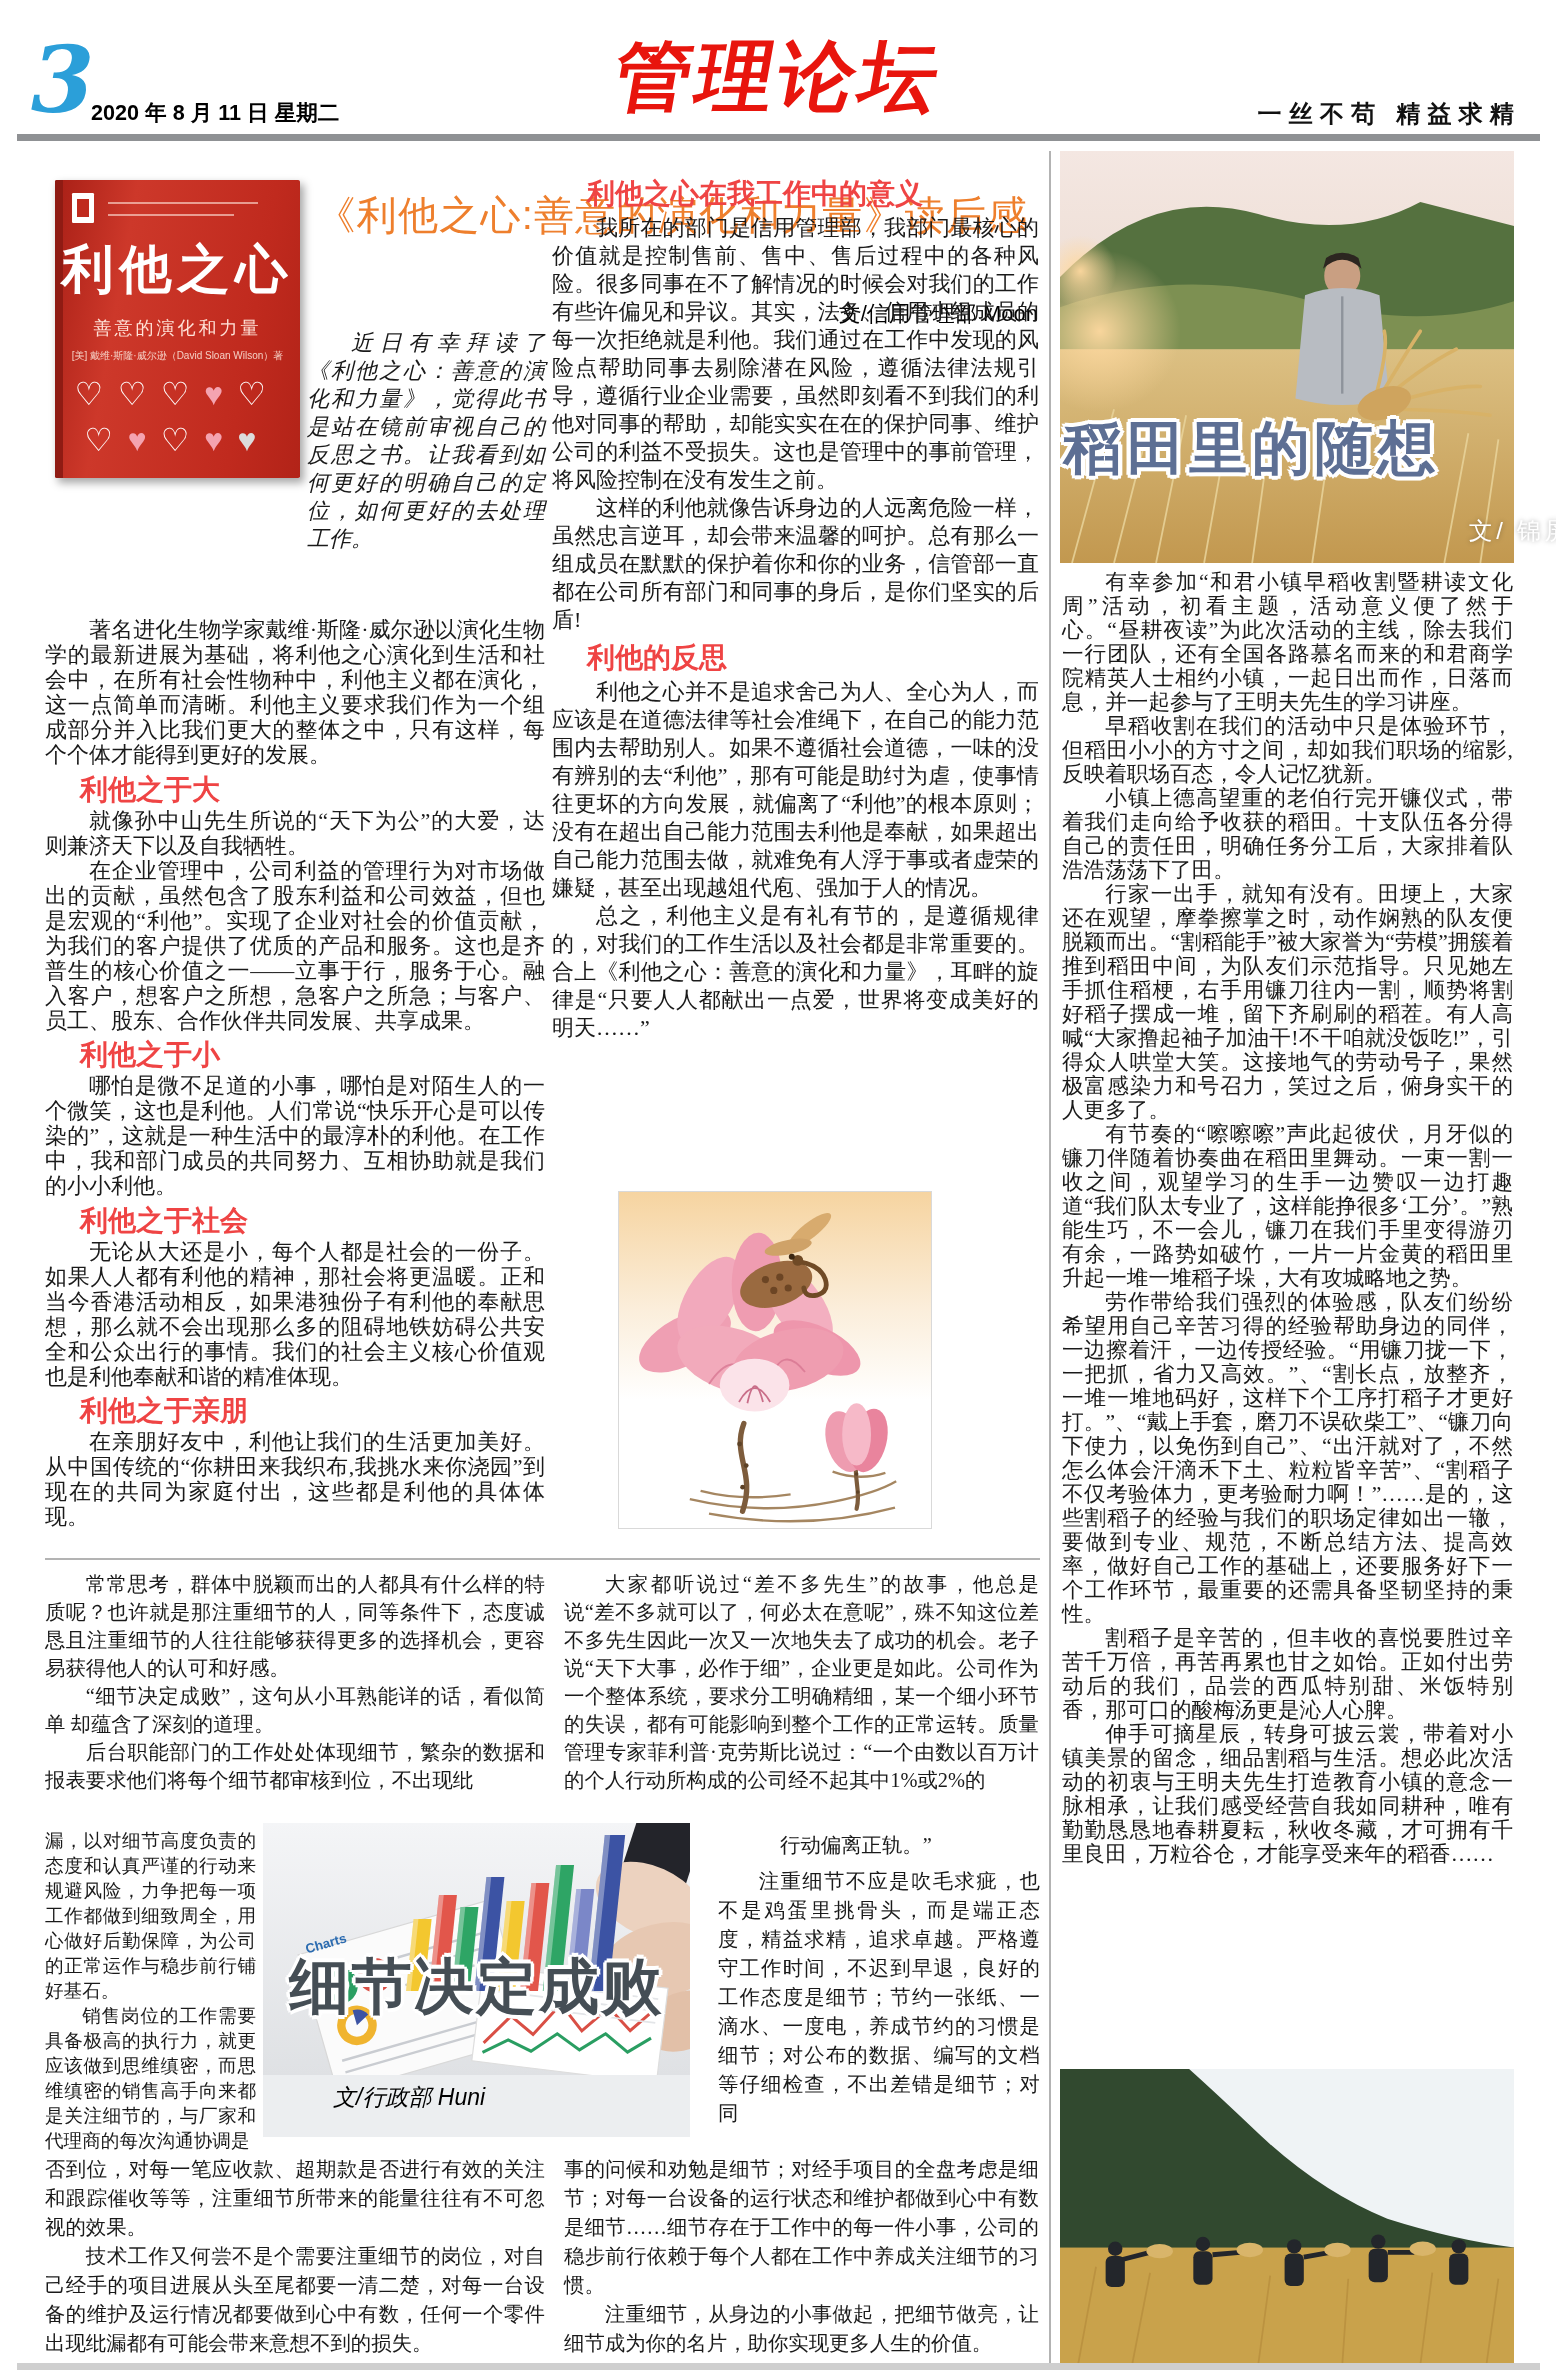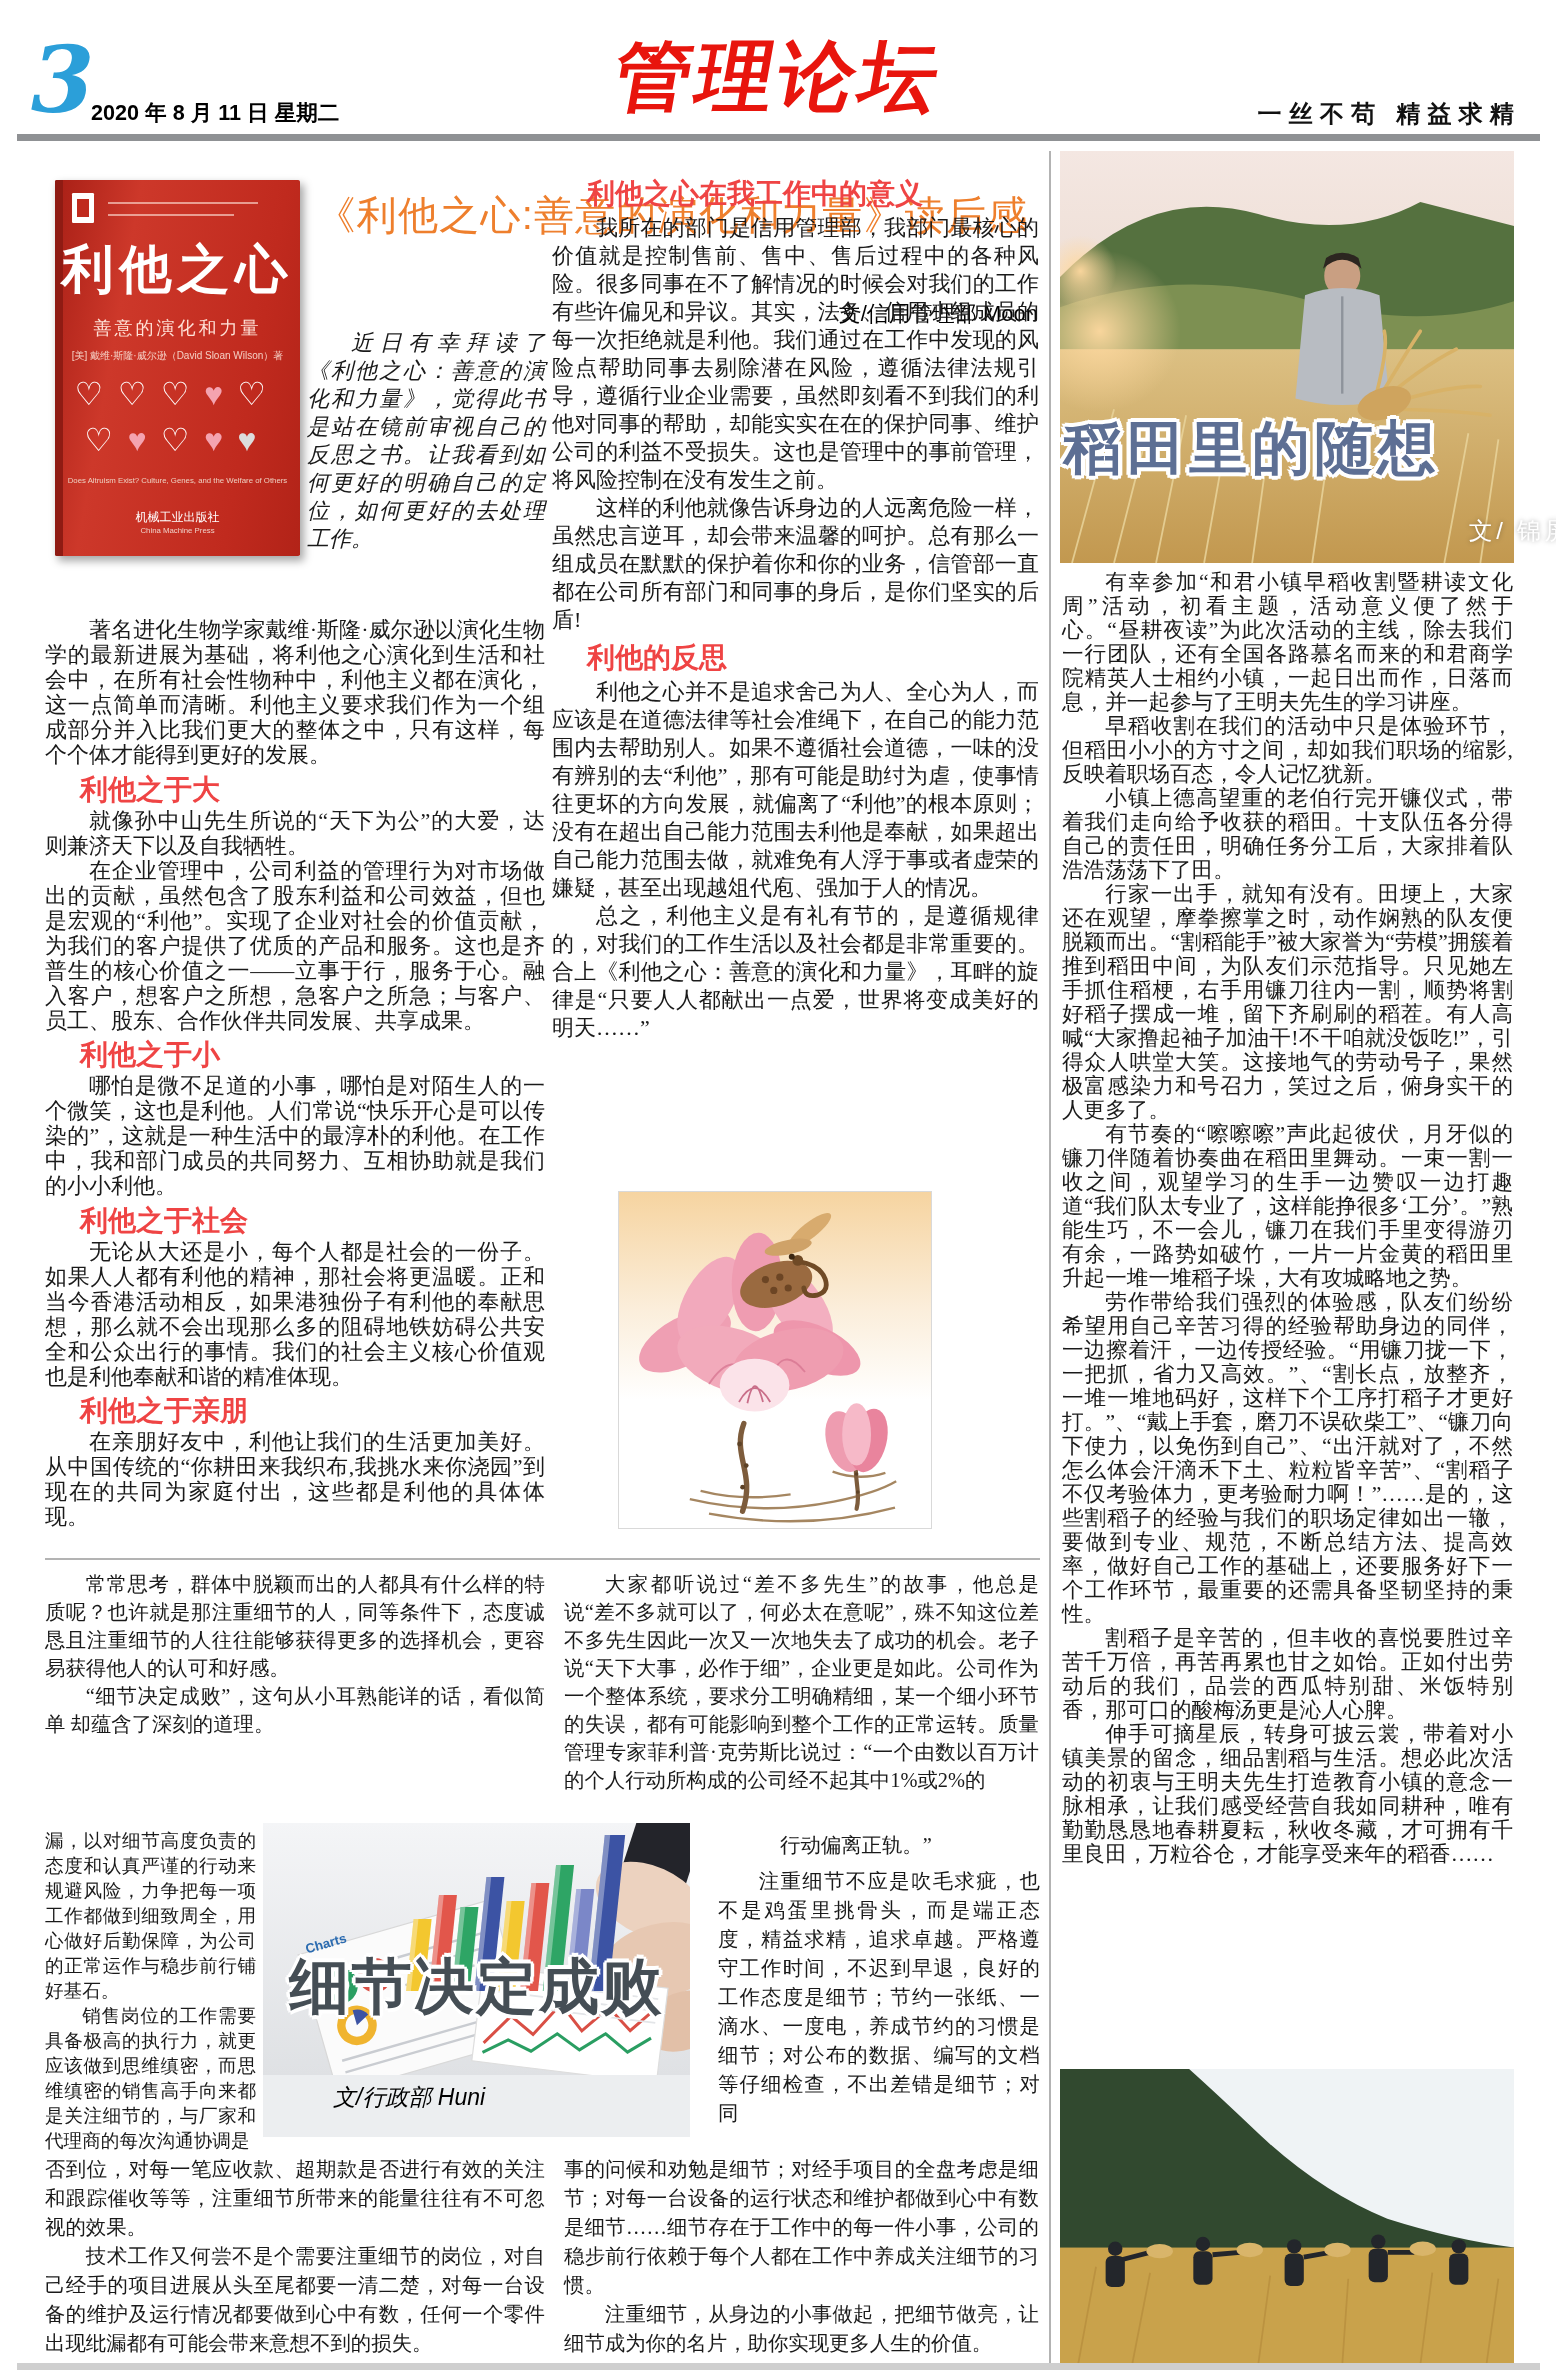--- a/index.html
+++ b/index.html
@@ -27,21 +27,21 @@
         font-family:"Liberation Sans",sans-serif;font-size:22px;color:#000;}
   .para{margin:0;text-indent:2em;text-align:justify;}
   .para.cont{text-indent:0;}
   .sec-h{font-family:"Liberation Sans",sans-serif;font-weight:bold;font-size:28px;
         margin:9.6px 0 6px;padding-left:35px;color:#ef4444;}
   .p1block{position:absolute;left:307px;top:329px;width:238px;font-size:22px;line-height:28px;font-style:italic;}
   .col1{position:absolute;left:45px;top:617px;width:500px;font-size:22px;line-height:25px;}
   .col2{position:absolute;left:552px;top:180px;width:487px;font-size:22px;line-height:28px;}
   .col2 .sec-h:first-child{margin-top:0;}
   
-  .book{position:absolute;left:55px;top:180px;width:245px;height:376px;border-radius:1.8px;
+  .book{position:absolute;left:55px;top:180px;width:245px;height:298px;border-radius:1.8px;
         background:linear-gradient(100deg,#a81f16,#cd382a 28%,#c02a1e 75%,#b22318);
         box-shadow:3.6px 4.8px 8.4px rgba(0,0,0,.35);overflow:hidden;
         font-family:"Liberation Sans",sans-serif;color:#fff;}
   .book::before{content:"";position:absolute;left:0;top:0;width:8.4px;height:100%;background:#8f1b13;}
   .book-logo{position:absolute;left:17px;top:13.2px;width:21.6px;height:30px;background:#fff;border-radius:1.2px;}
   .book-logo::after{content:"";position:absolute;left:4.8px;top:6px;width:12px;height:18px;background:#c02a1e;}
   .book-bio1,.book-bio2{position:absolute;left:53px;height:2.4px;background:rgba(255,230,220,.6);}
   .book-bio1{top:21.6px;width:150px;}
   .book-bio2{top:34px;width:126px;}
   .book-title{position:absolute;left:0;right:0;top:55px;text-align:center;font-weight:bold;
@@ -286,20 +286,21 @@
           <ellipse cx="316" cy="302" rx="22" ry="12"></ellipse>
           <ellipse cx="462" cy="302" rx="22" ry="12"></ellipse>
           <ellipse cx="604" cy="300" rx="22" ry="12"></ellipse>
         </g>
     </svg>
   </div>
 
   <div class="detail d-left-top">
     <p class="para">常常思考，群体中脱颖而出的人都具有什么样的特质呢？也许就是那注重细节的人，同等条件下，态度诚恳且注重细节的人往往能够获得更多的选择机会，更容易获得他人的认可和好感。</p>
     <p class="para">“细节决定成败”，这句从小耳熟能详的话，看似简单 却蕴含了深刻的道理。</p>
+    <p class="para">后台职能部门的工作处处体现细节，繁杂的数据和报表要求他们将每个细节都审核到位，不出现纰</p>
   </div>
   <div class="detail d-right-top">
     <p class="para">大家都听说过“差不多先生”的故事，他总是说“差不多就可以了，何必太在意呢”，殊不知这位差不多先生因此一次又一次地失去了成功的机会。老子说“天下大事，必作于细”，企业更是如此。公司作为一个整体系统，要求分工明确精细，某一个细小环节的失误，都有可能影响到整个工作的正常运转。质量管理专家菲利普·克劳斯比说过：“一个由数以百万计的个人行动所构成的公司经不起其中1%或2%的</p>
   </div>
   <div class="detail d-quote-tail">
     <p class="para cont">行动偏离正轨。”</p>
   </div>
   <div class="d-left-narrow">
     <p class="para cont">漏，以对细节高度负责的态度和认真严谨的行动来规避风险，力争把每一项工作都做到细致周全，用心做好后勤保障，为公司的正常运作与稳步前行铺好基石。</p>
     <p class="para">销售岗位的工作需要具备极高的执行力，就更应该做到思维缜密，而思维缜密的销售高手向来都是关注细节的，与厂家和代理商的每次沟通协调是</p>

